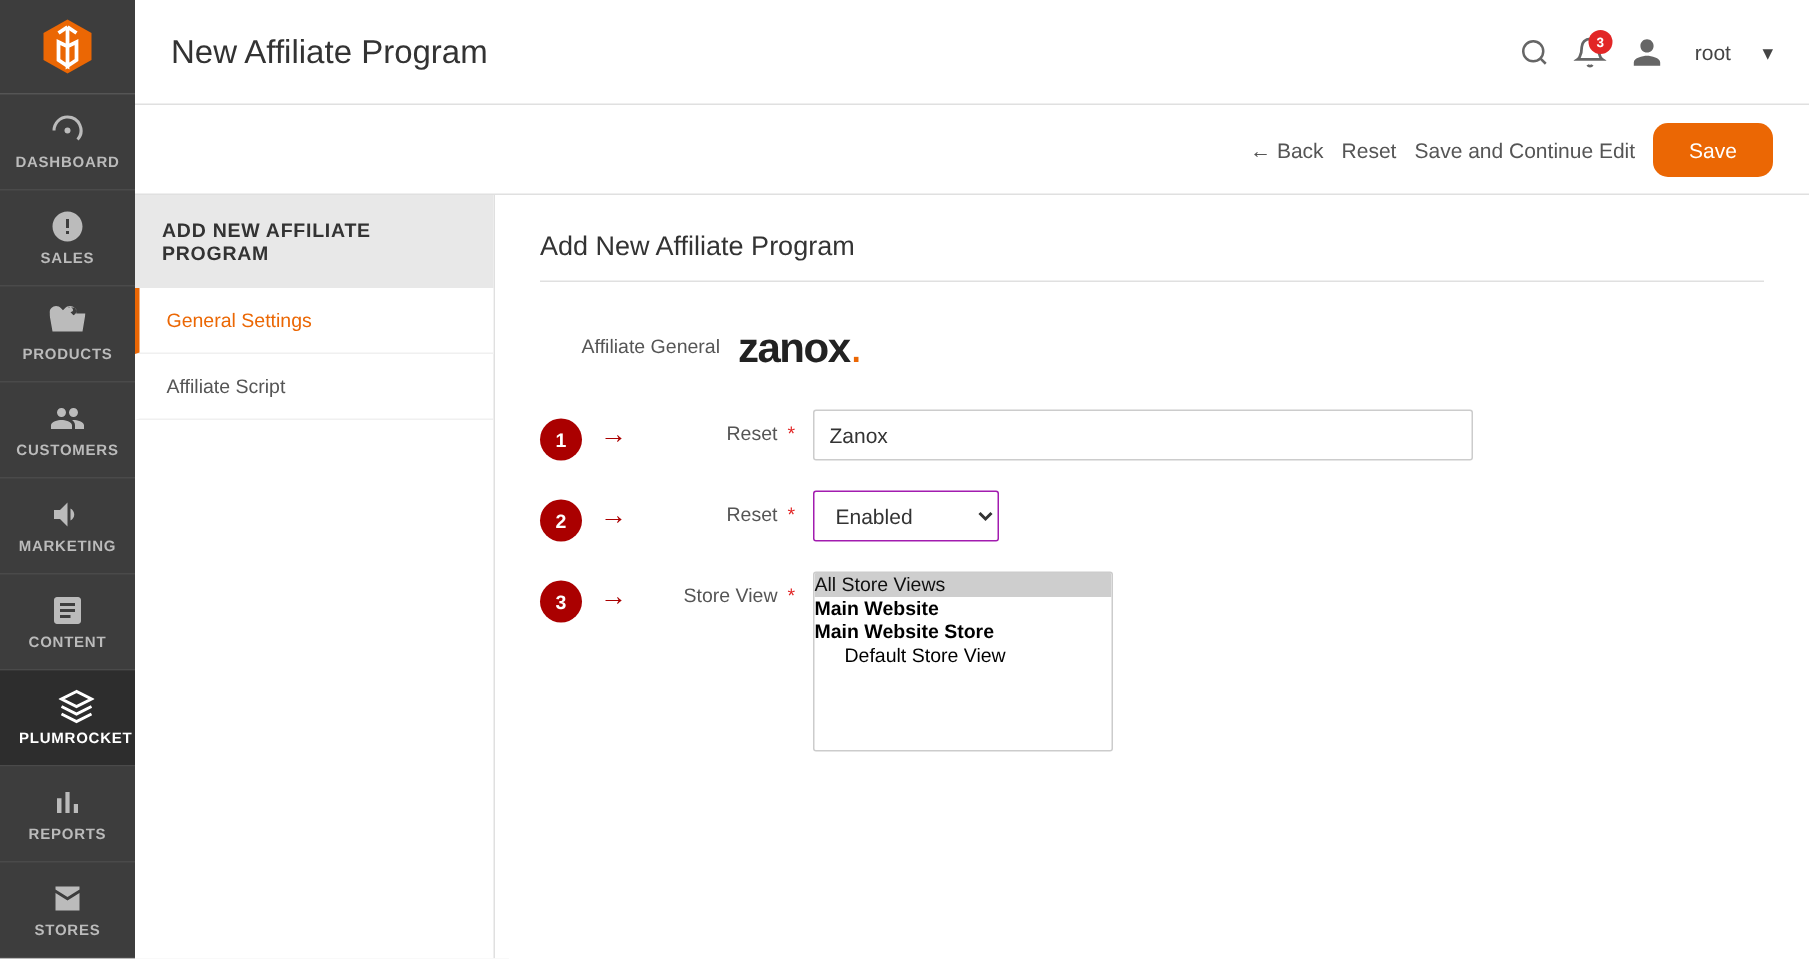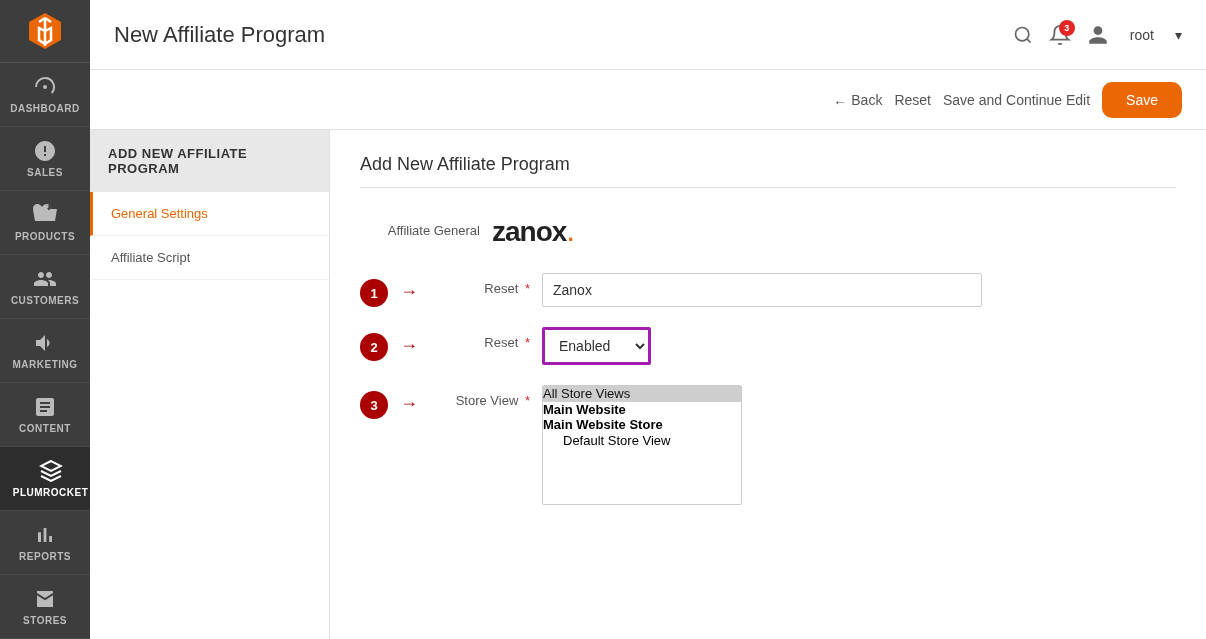--- a/index.html
+++ b/index.html
@@ -271,23 +271,23 @@
       max-width: 440px;
       padding: 8px 10px;
       border: 1px solid #ccc;
       border-radius: 2px;
       font-size: 14px;
       color: #333;
       background: #fff;
     }
 
     .field-select {
-      width: 109px;
+      width: 124px;
       padding: 7px 10px;
-      border: 3px solid #a21caf;
+      border: 1px solid #a21caf;
       border-radius: 2px;
       font-size: 14px;
       background: #fff;
       color: #333;
       cursor: pointer;
     }
 
     .field-multiselect {
       width: 200px;
       height: 120px;

